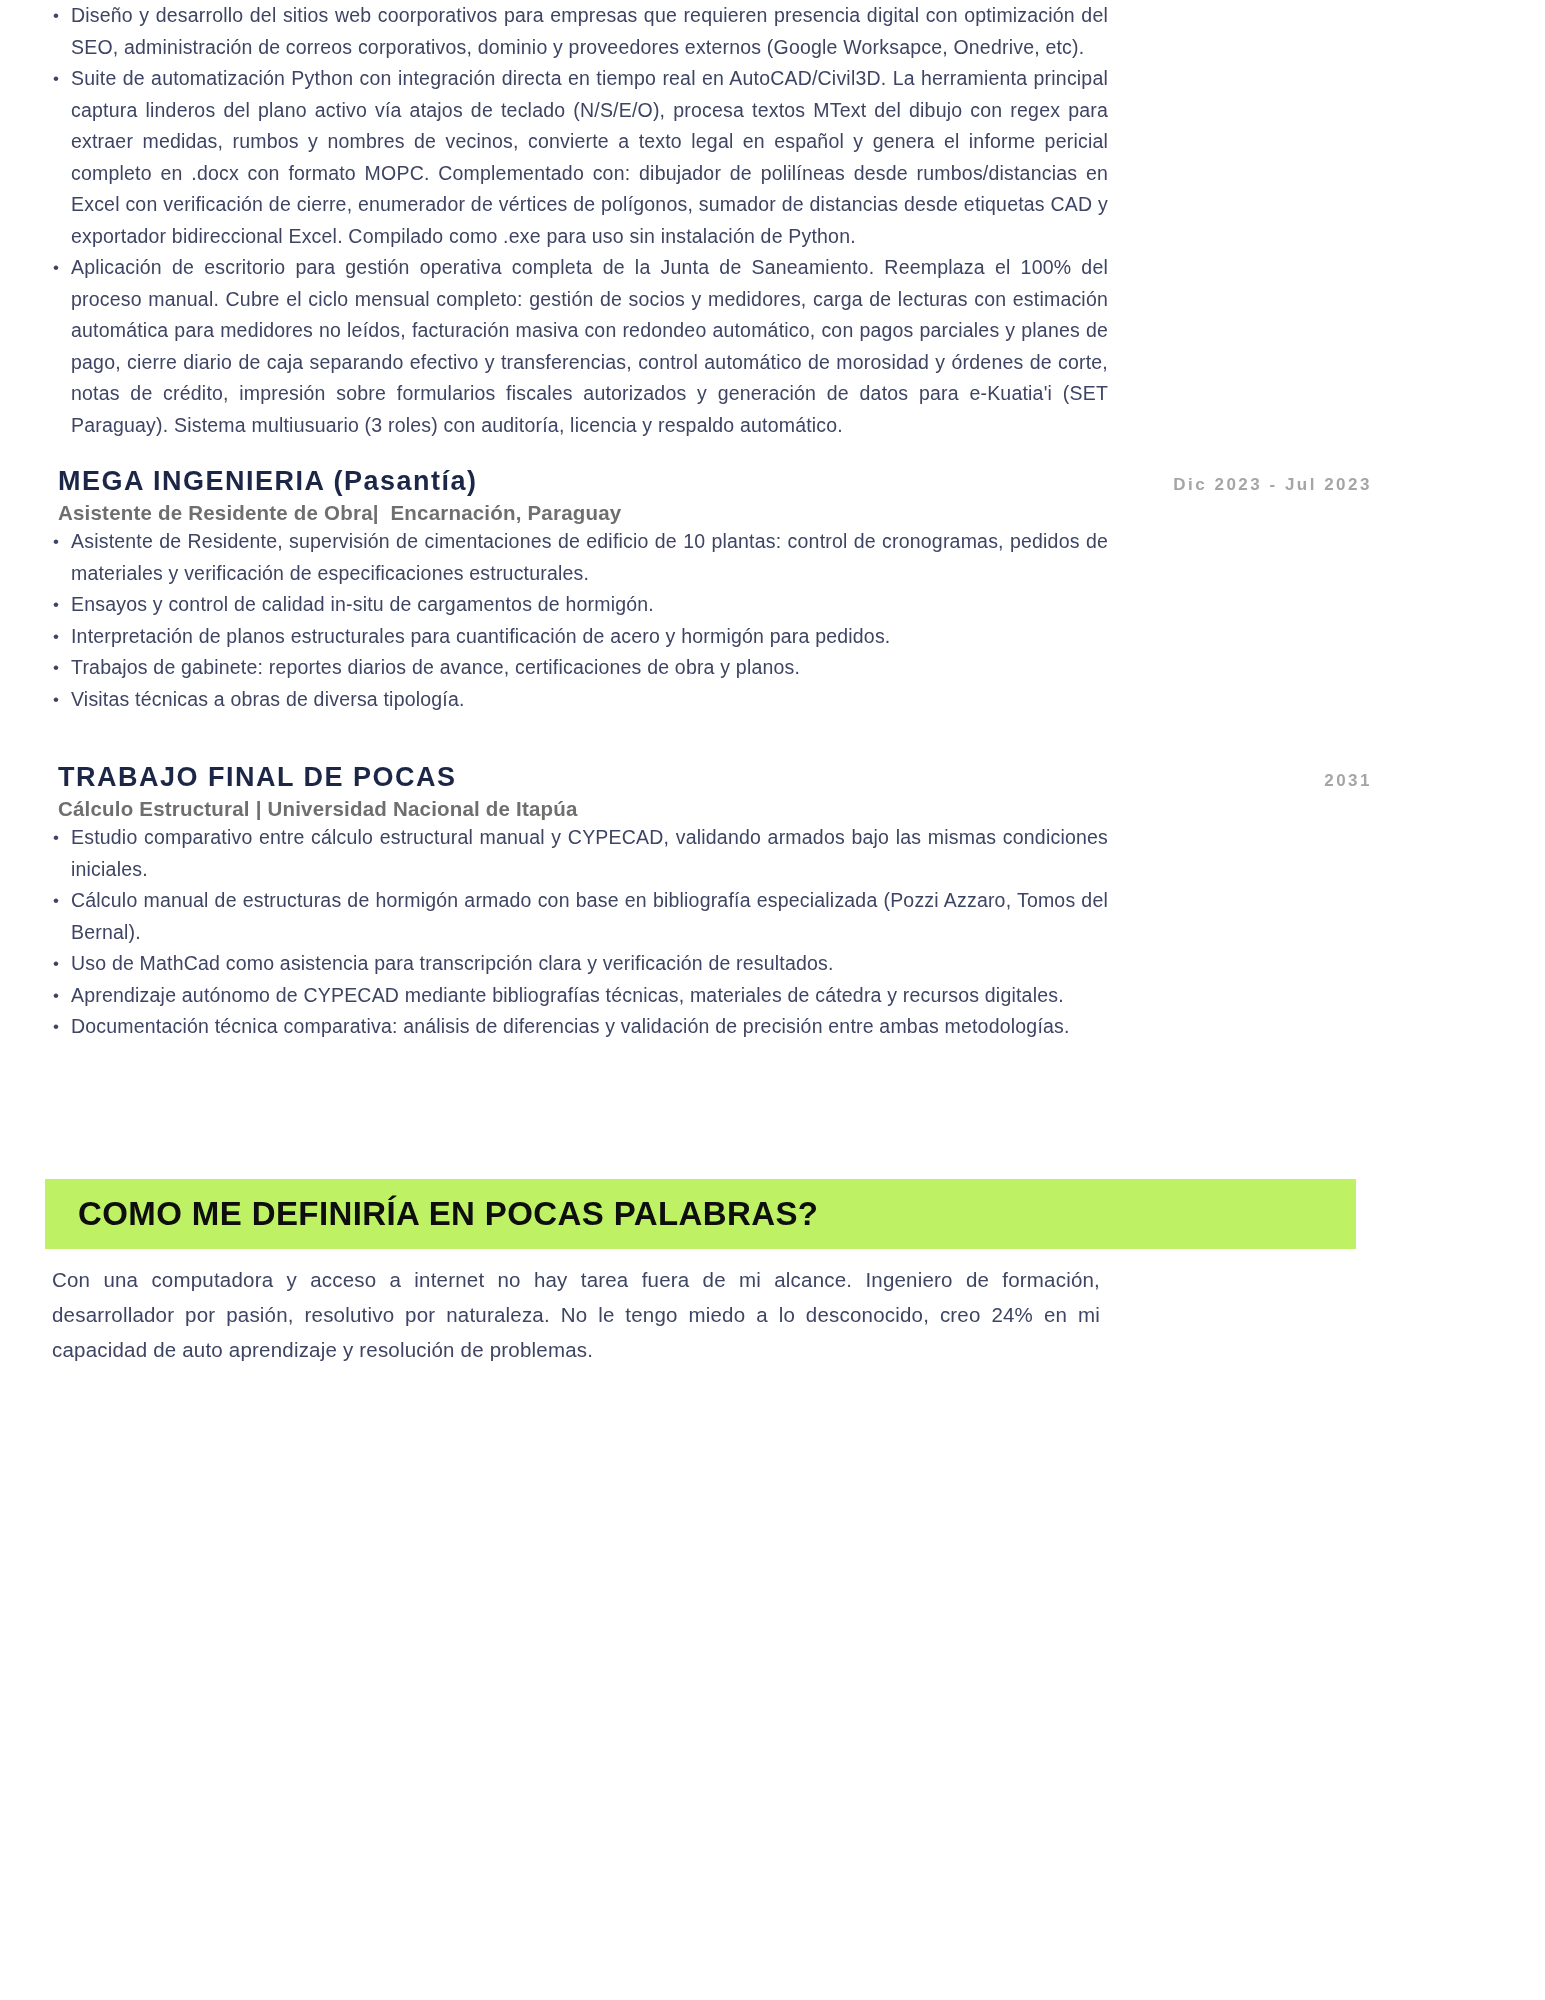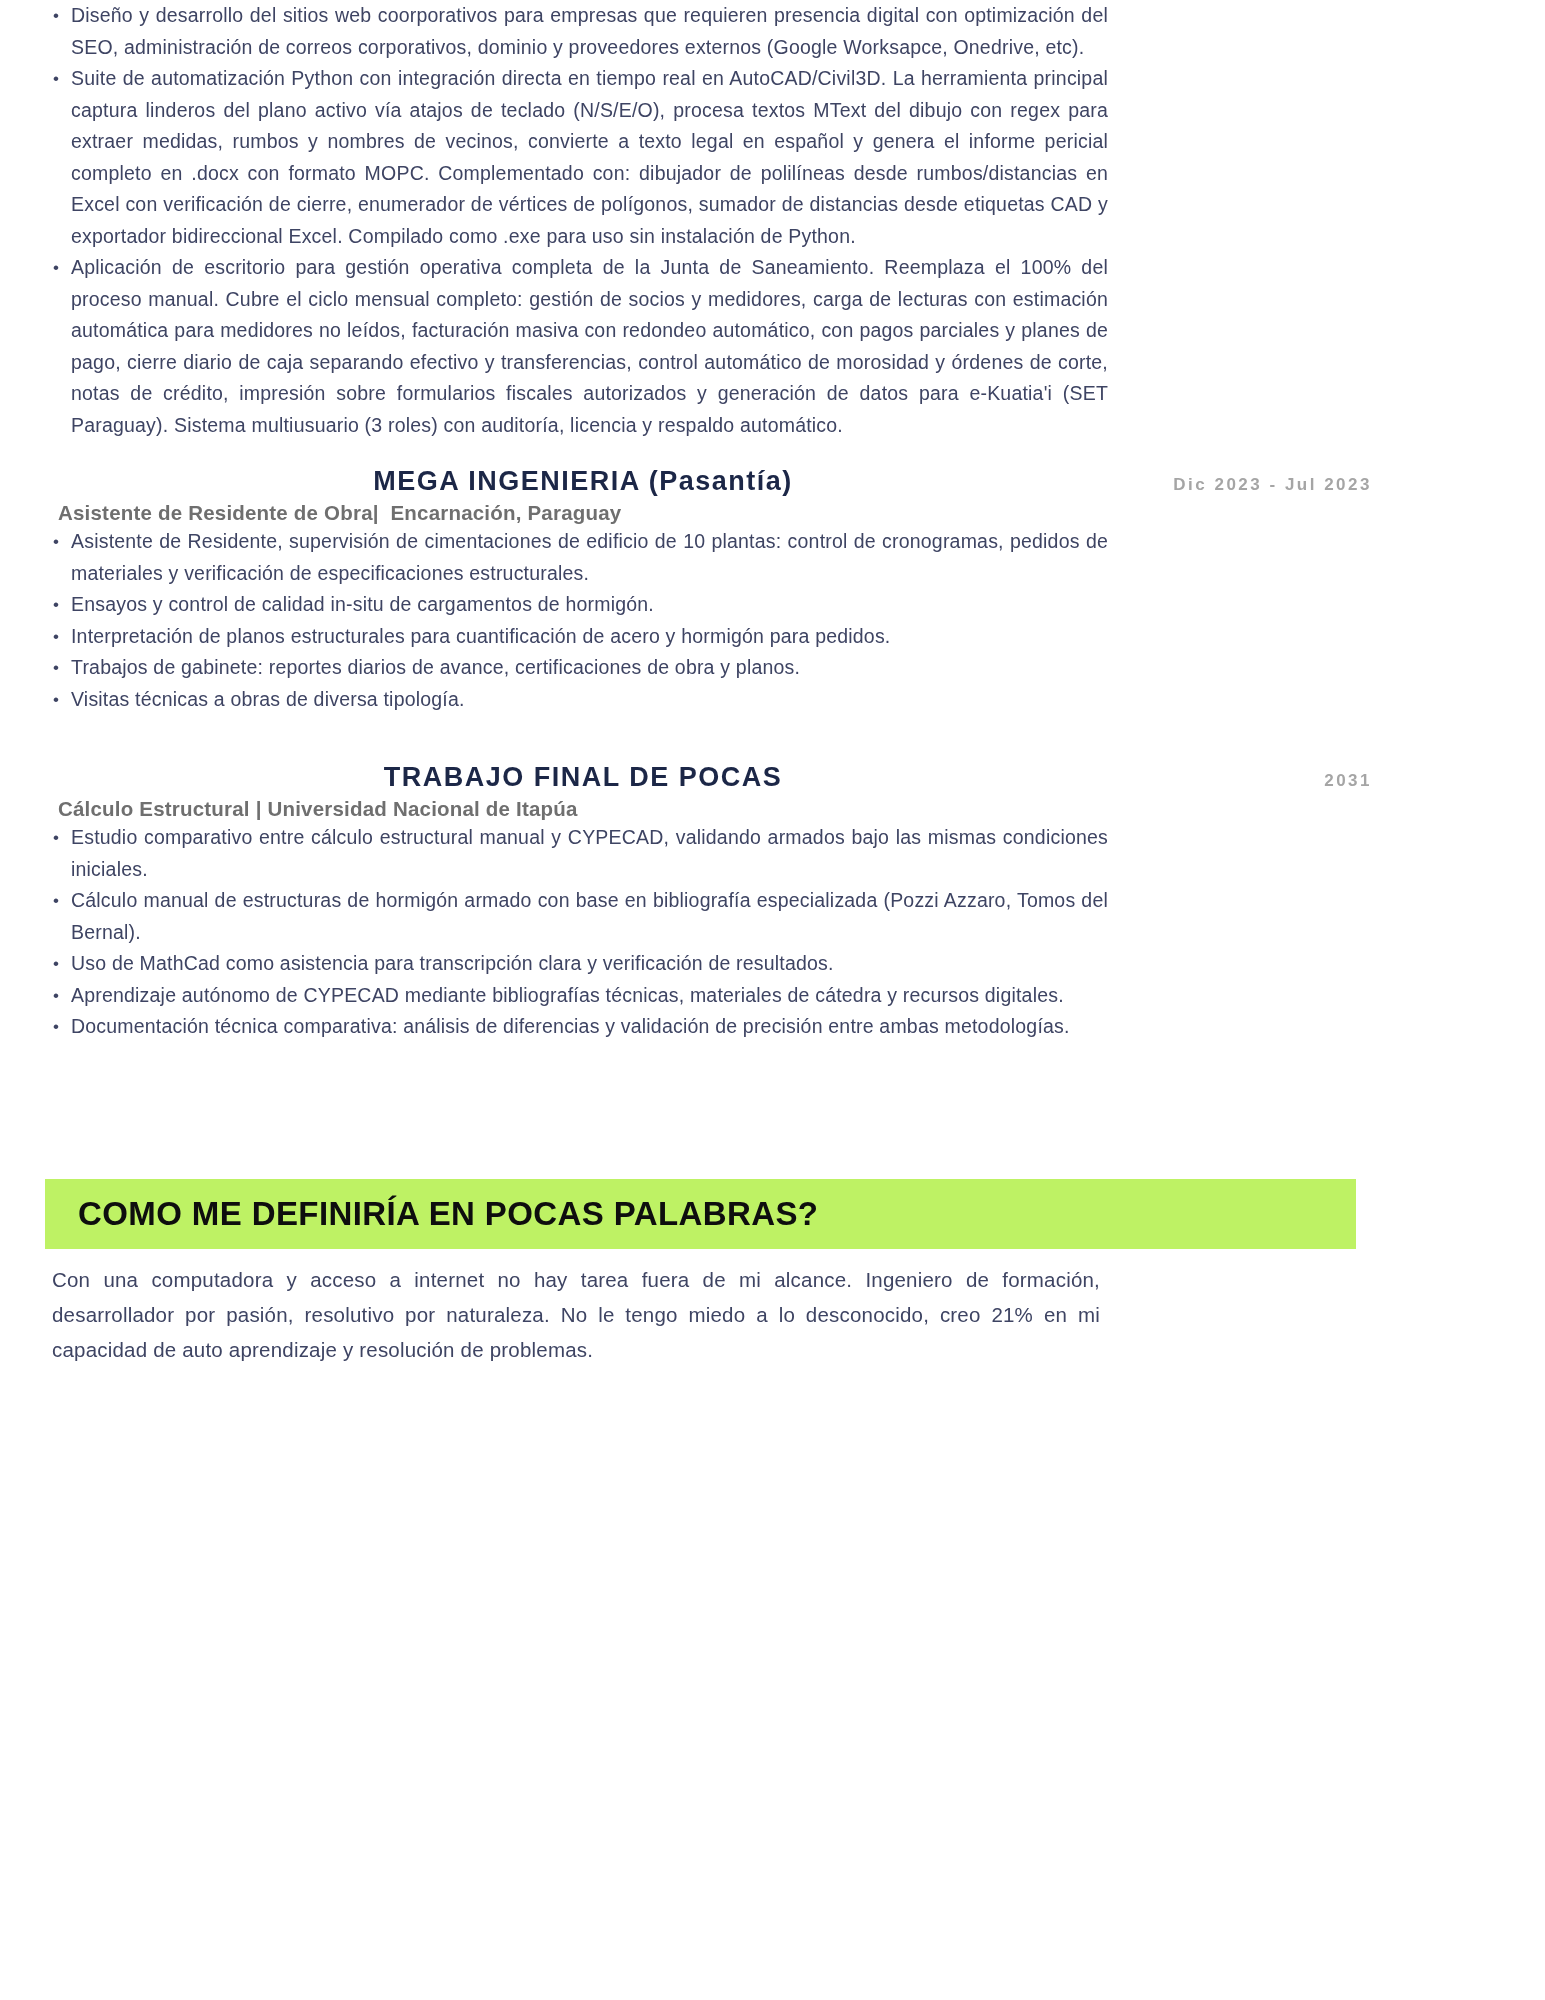--- a/index.html
+++ b/index.html
@@ -24,21 +24,21 @@
     font-size:17px; color:#3e4463;
   }
 
   .intro-list { padding-top:80px; }
 
   
   .section { position:relative; }
   .section-header { position:relative; }
   .section-title {
     margin:0 0 0 6px; font-size:27px; font-weight:bold; color:#1c2747;
-    letter-spacing:1.5px; line-height:32px;text-align:center;
+    letter-spacing:1.5px; line-height:32px;
   }
   .section-date {
     position:absolute; right:173px; top:10px;
     font-size:17px; font-weight:bold; color:#a5a5a5; letter-spacing:2.5px;
     white-space:nowrap;
   }
   .section-subtitle {
     margin:3px 0 0 6px; font-size:20.5px; font-weight:bold; color:#6f6f6f;
     line-height:26px; letter-spacing:0.2px; white-space:pre-wrap;
   }
@@ -109,15 +109,15 @@
         <li>Documentación técnica comparativa: análisis de diferencias y validación de precisión entre ambas metodologías.</li>
       </ul>
     </div>
     <div class="section-date">2031</div>
   </div>
 
   <div class="banner">
     <h1 class="banner-title">COMO ME DEFINIRÍA EN POCAS PALABRAS?</h1>
   </div>
 
-  <p class="about-paragraph">Con una computadora y acceso a internet no hay tarea fuera de mi alcance. Ingeniero de formación, desarrollador por pasión, resolutivo por naturaleza. No le tengo miedo a lo desconocido, creo 21% en mi capacidad de auto aprendizaje y resolución de problemas.</p>
+  <p class="about-paragraph">Con una computadora y acceso a internet no hay tarea fuera de mi alcance. Ingeniero de formación, desarrollador por pasión, resolutivo por naturaleza. No le tengo miedo a lo desconocido, creo 24% en mi capacidad de auto aprendizaje y resolución de problemas.</p>
 
 </div>
 
 </body></html>

